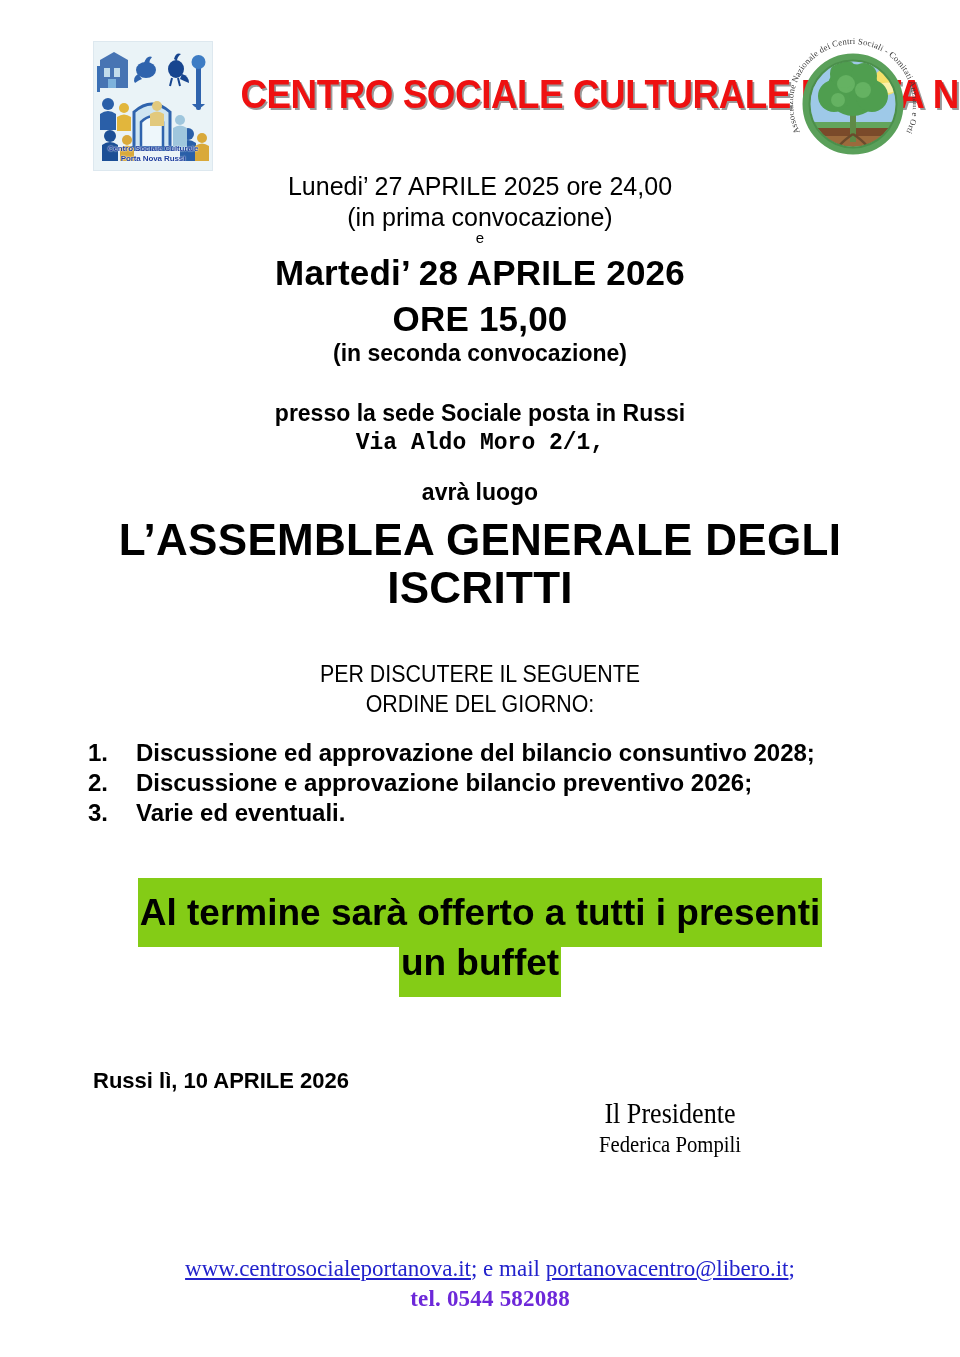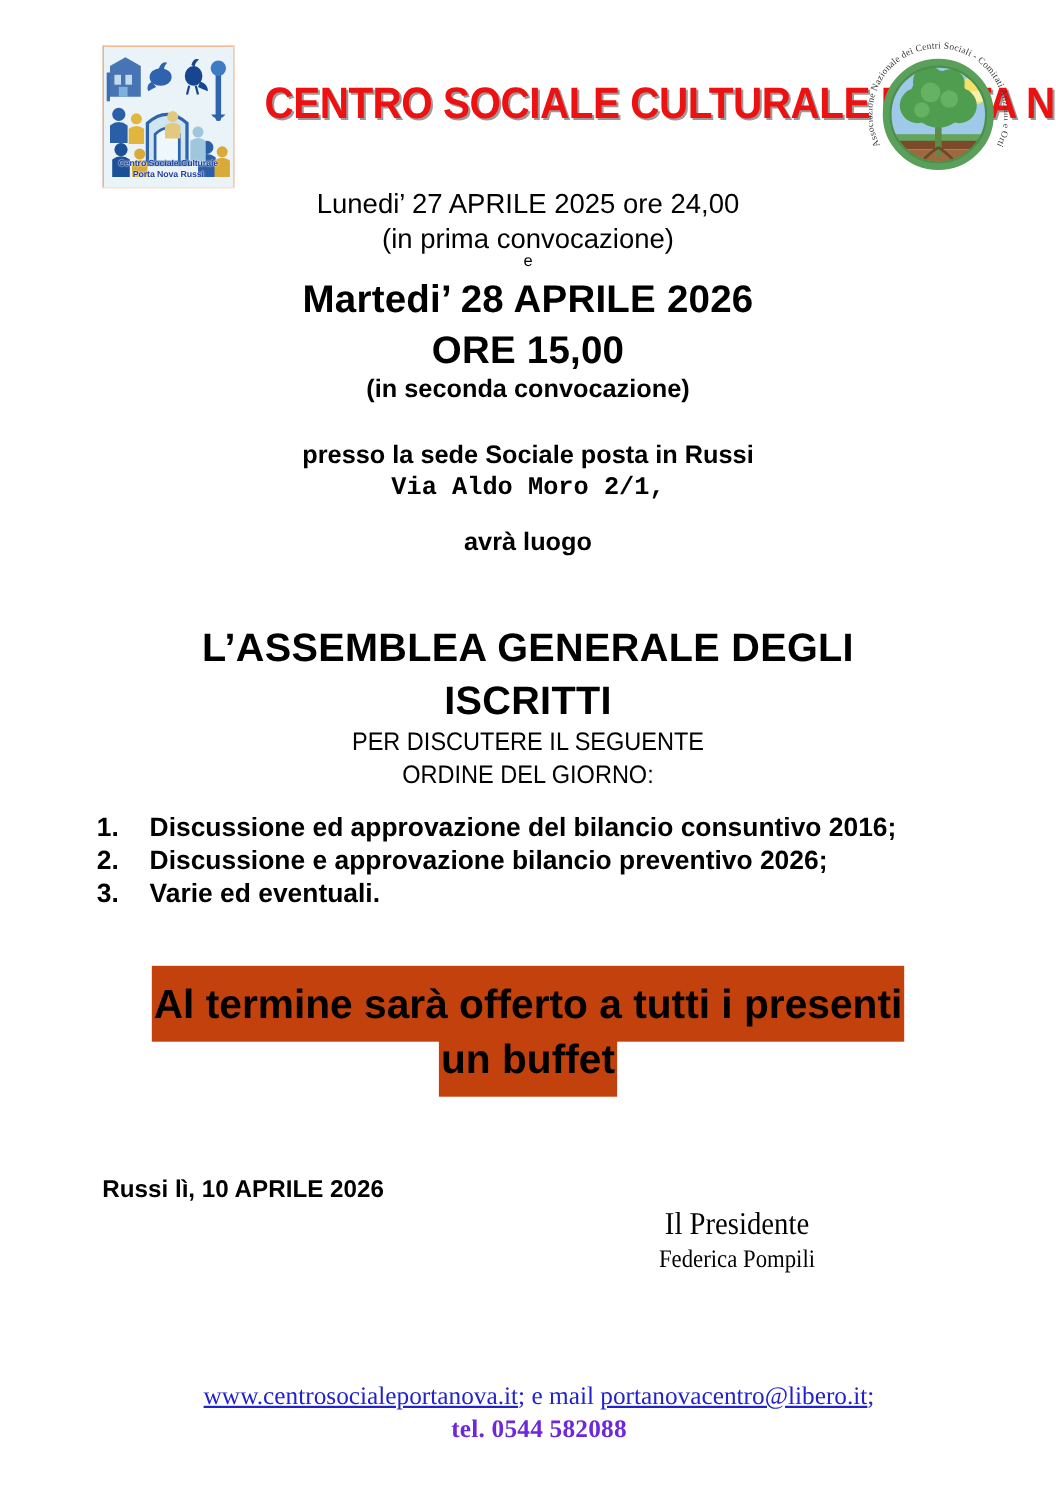--- a/index.html
+++ b/index.html
@@ -30,21 +30,21 @@
     height: 175px;
   }
 
   
   .logo-left {
     position: absolute;
     left: 93px;
     top: 41px;
     width: 118px;
     height: 128px;
-    background: #f97316;
+    background: #fef9c3;
     border: 1px solid #dde8ef;
     overflow: hidden;
   }
   .logo-left .collage {
     position: absolute;
     inset: 0;
   }
   .logo-left .badge {
     position: absolute;
     left: 0;
@@ -103,22 +103,22 @@
   .t-conv1       { top: 203px; font-size: 25px; }
   .t-e           { top: 229px; font-size: 15px; }
   .t-date2       { top: 253px; font-size: 35px; letter-spacing: 0.2px; }
   .t-ore         { top: 299px; font-size: 35px; letter-spacing: 0.2px; }
   .t-conv2       { top: 340px; font-size: 23px; }
   .t-sede        { top: 400px; font-size: 23px; }
   .t-via         { top: 430px; font-size: 23px; font-family: Liberation Mono, monospace; }
   .t-avra        { top: 479px; font-size: 23px; }
 
   .t-assemblea {
-    top: 565px;
-    font-size: 36px;
+    top: 516px;
+    font-size: 44px;
     line-height: 48px;
     letter-spacing: 0.3px;
     white-space: normal;
     left: 110px;
     width: 740px;
   }
 
   .t-perdiscutere {
     top: 659px;
     font-size: 23px;
@@ -156,21 +156,21 @@
     left: 60px;
     top: 888px;
     width: 840px;
     text-align: center;
     font-family: "Liberation Sans Narrow", "Liberation Sans", sans-serif;
     font-weight: bold;
     font-size: 37px;
     line-height: 50px;
   }
   .buffet .hl {
-    background: #c2410c;
+    background: #84cc16;
     color: #000000;
     padding: 14px 2px;
     box-decoration-break: clone;
     -webkit-box-decoration-break: clone;
   }
 
   
   .russi-date {
     position: absolute;
     left: 93px;
@@ -379,21 +379,21 @@
   <div class="line bold t-assemblea">L’ASSEMBLEA GENERALE DEGLI ISCRITTI</div>
 
   <div class="line t-perdiscutere">
     <span>PER DISCUTERE IL SEGUENTE</span><br>
     <span>ORDINE DEL GIORNO:</span>
   </div>
 
   <div class="agenda">
     <div class="agenda-item">
       <span class="agenda-num">1.</span>
-      <span class="agenda-text">Discussione ed approvazione del bilancio consuntivo 2016;</span>
+      <span class="agenda-text">Discussione ed approvazione del bilancio consuntivo 2028;</span>
     </div>
     <div class="agenda-item">
       <span class="agenda-num">2.</span>
       <span class="agenda-text">Discussione e approvazione bilancio preventivo 2026;</span>
     </div>
     <div class="agenda-item">
       <span class="agenda-num">3.</span>
       <span class="agenda-text">Varie ed eventuali.</span>
     </div>
   </div>

